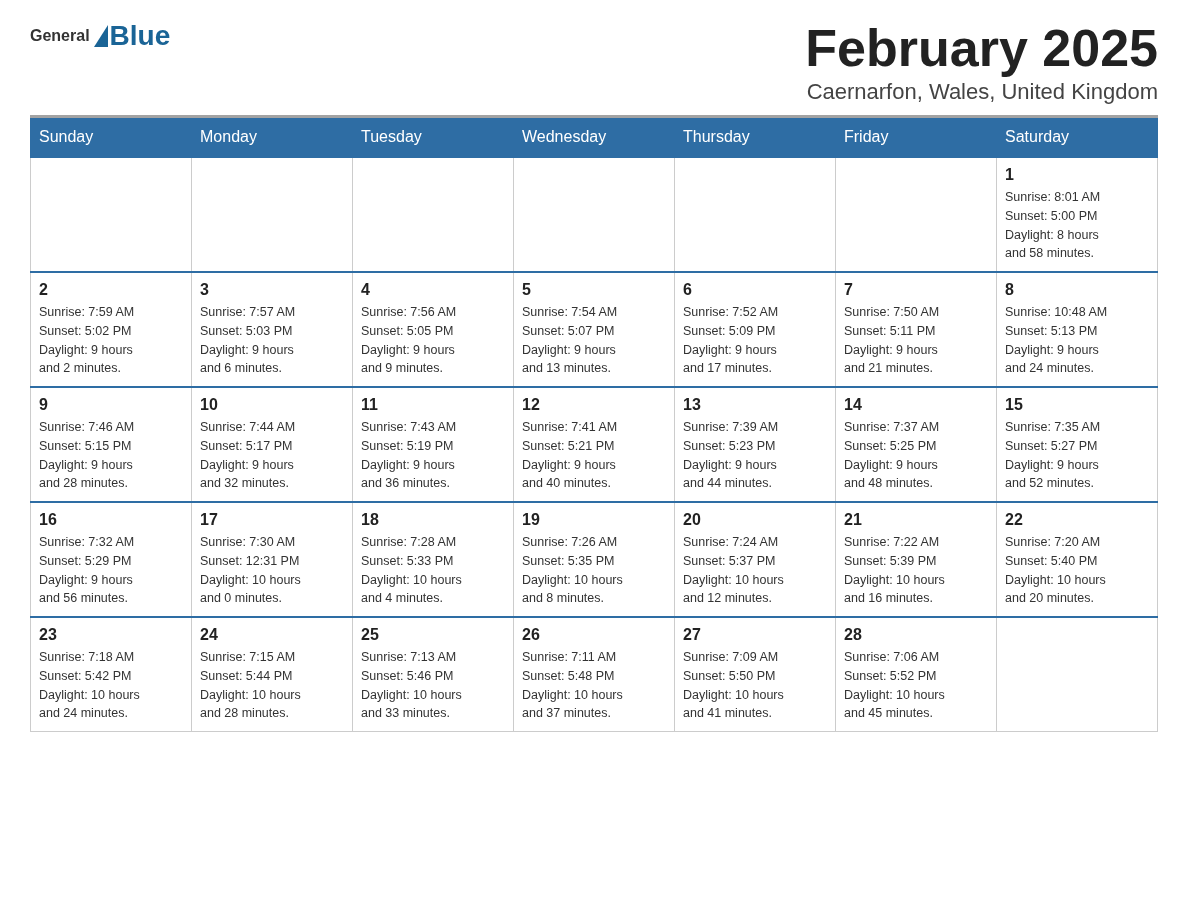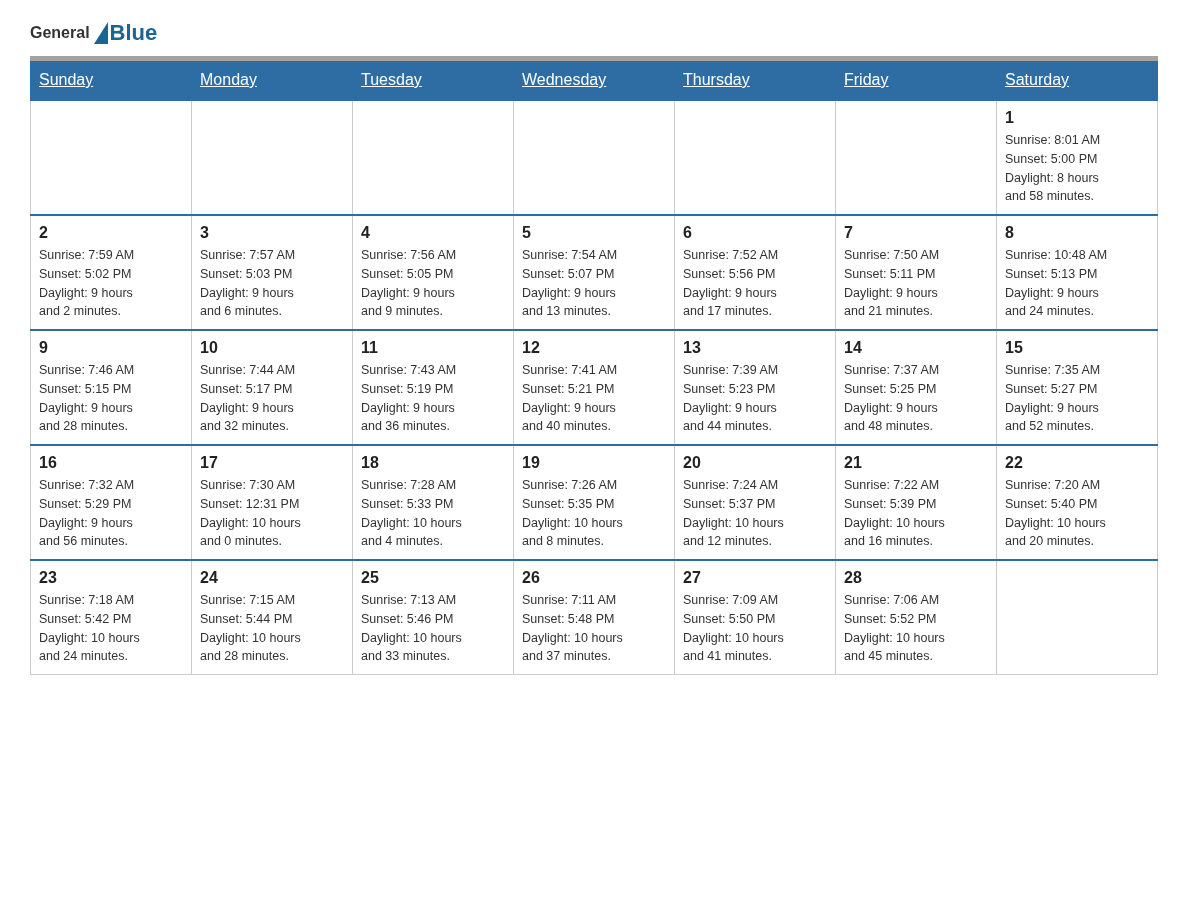--- a/index.html
+++ b/index.html
@@ -35,21 +35,21 @@
     .logo-triangle {
       width: 0;
       height: 0;
       border-left: 14px solid transparent;
       border-bottom: 22px solid #1a6496;
       margin-left: 4px;
       margin-bottom: 0;
     }
     .logo-blue {
       color: #1a6496;
-      font-size: 22px;
+      font-size: 28px;
       font-weight: bold;
       margin-left: 2px;
     }
     .title-section {
       text-align: right;
     }
     .title-month {
       font-size: 52px;
       font-weight: bold;
       color: #222;
@@ -95,34 +95,37 @@
       line-height: 1.5;
       color: #333;
     }
     .empty-cell {
       background: #fff;
     }
     .calendar tr td {
       border-top: 2px solid #2e6da4;
     }
     .calendar thead th {
-      border-top: 5px solid #a3a3a3;
-      text-decoration: underline;
+      border-top: 3px solid #a3a3a3;
     }
   </style>
 </head>
 <body>
 
 <div class="header">
   <div class="logo">
     <div class="logo-top">
       <span class="logo-general">General</span>
       <div class="logo-triangle"></div>
       <span class="logo-blue">Blue</span>
     </div>
+  </div>
+  <div class="title-section">
+    <div class="title-month">February 2025</div>
+    <div class="title-location">Caernarfon, Wales, United Kingdom</div>
   </div>
 </div>
 
 <table class="calendar">
   <thead>
     <tr>
     <th>Sunday</th>
         <th>Monday</th>
         <th>Tuesday</th>
         <th>Wednesday</th>
@@ -172,21 +175,21 @@
         <td>
           <span class="day-number">5</span>
           <div class="day-info" style="white-space: pre-line;">Sunrise: 7:54 AM
 Sunset: 5:07 PM
 Daylight: 9 hours
 and 13 minutes.</div>
         </td>
         <td>
           <span class="day-number">6</span>
           <div class="day-info" style="white-space: pre-line;">Sunrise: 7:52 AM
-Sunset: 5:56 PM
+Sunset: 5:09 PM
 Daylight: 9 hours
 and 17 minutes.</div>
         </td>
         <td>
           <span class="day-number">7</span>
           <div class="day-info" style="white-space: pre-line;">Sunrise: 7:50 AM
 Sunset: 5:11 PM
 Daylight: 9 hours
 and 21 minutes.</div>
         </td>

